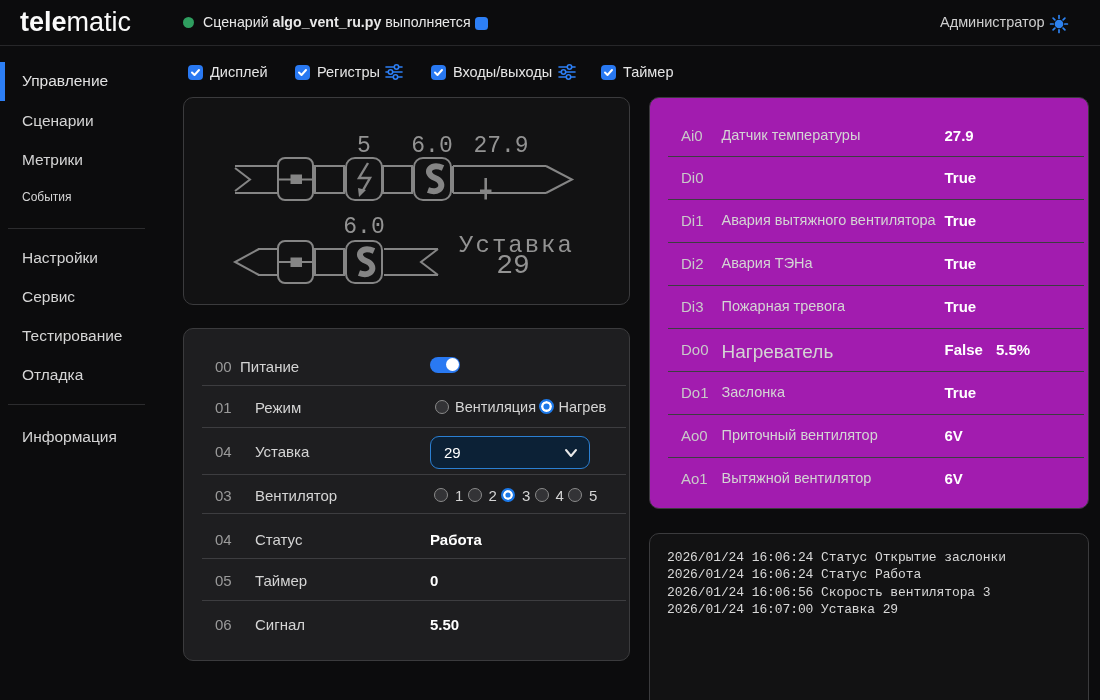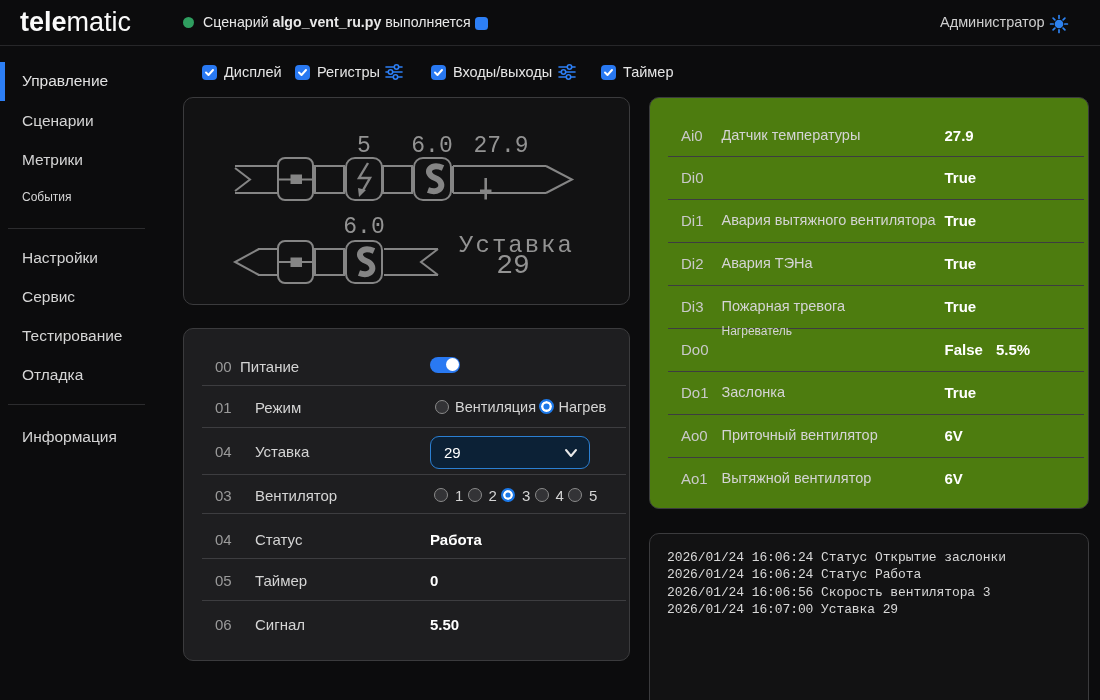--- a/index.html
+++ b/index.html
@@ -54,21 +54,21 @@
   <div class="abs" style="left:22px;top:151px;font-size:15.5px;color:#d5d5d5;">Метрики</div>
   <div class="abs" style="left:22px;top:190px;font-size:12px;color:#d5d5d5;">События</div>
   <div class="hline" style="left:8px;top:228px;width:137px;background:#2c2c2e;"></div>
   <div class="abs" style="left:22px;top:249px;font-size:15.5px;color:#d5d5d5;">Настройки</div>
   <div class="abs" style="left:22px;top:288px;font-size:15.5px;color:#d5d5d5;">Сервис</div>
   <div class="abs" style="left:22px;top:327px;font-size:15.5px;color:#d5d5d5;">Тестирование</div>
   <div class="abs" style="left:22px;top:366px;font-size:15.5px;color:#d5d5d5;">Отладка</div>
   <div class="hline" style="left:8px;top:404px;width:137px;background:#2c2c2e;"></div>
   <div class="abs" style="left:22px;top:428px;font-size:15.5px;color:#d5d5d5;">Информация</div>
 
-  <div class="abs vcenter" style="left:202px;top:64px;height:16px;text-align:center;">
+  <div class="abs vcenter" style="left:188px;top:64px;height:16px;text-align:center;">
     <span class="cb">
         <svg width="11" height="11" viewBox="0 0 11 11">
           <polyline points="2,5.5 4.5,8 9,3" fill="none" stroke="#fff" stroke-width="2" stroke-linecap="round" stroke-linejoin="round"></polyline>
         </svg>
       </span>
     <span class="cblabel" style="margin-left:7px;">Дисплей</span>
   </div>
   <div class="abs vcenter" style="left:295px;top:64px;height:16px;">
     <span class="cb">
         <svg width="11" height="11" viewBox="0 0 11 11">
@@ -227,42 +227,42 @@
     <div class="abs rownum" style="left:31px;top:243.0px;">05</div>
     <div class="abs rowlabel" style="left:71px;top:243.0px;">Таймер</div>
     <div class="abs rowval" style="left:246px;top:243.0px;">0</div>
     <div class="hline" style="left:18px;top:270.5px;width:424px;"></div>
 
     <div class="abs rownum" style="left:31px;top:286.5px;">06</div>
     <div class="abs rowlabel" style="left:71px;top:286.5px;">Сигнал</div>
     <div class="abs rowval" style="left:246px;top:286.5px;">5.50</div>
   </div>
 
-  <div class="panel" style="left:649px;top:97px;width:440px;height:412px;background:#4d7c0f;">
+  <div class="panel" style="left:649px;top:97px;width:440px;height:412px;background:#a21caf;">
     <div class="abs rownum" style="left:31px;top:28.5px;color:#c9c9c9;">Ai0</div>
     <div class="abs rowlabel" style="font-size:14.5px;left:71.5px;top:28.5px;">Датчик температуры</div>
     <div class="abs rowval" style="left:294.5px;top:28.5px;">27.9</div>
     <div class="hline" style="left:18px;top:58.4px;width:416px;"></div>
     <div class="abs rownum" style="left:31px;top:71.4px;color:#c9c9c9;">Di0</div>
     <div class="abs rowval" style="left:294.5px;top:71.4px;">True</div>
     <div class="hline" style="left:18px;top:101.4px;width:416px;"></div>
     <div class="abs rownum" style="left:31px;top:114.3px;color:#c9c9c9;">Di1</div>
     <div class="abs rowlabel" style="font-size:14.5px;left:71.5px;top:114.3px;">Авария вытяжного вентилятора</div>
     <div class="abs rowval" style="left:294.5px;top:114.3px;">True</div>
     <div class="hline" style="left:18px;top:144.2px;width:416px;"></div>
     <div class="abs rownum" style="left:31px;top:157.2px;color:#c9c9c9;">Di2</div>
     <div class="abs rowlabel" style="font-size:14.5px;left:71.5px;top:157.2px;">Авария ТЭНа</div>
     <div class="abs rowval" style="left:294.5px;top:157.2px;">True</div>
     <div class="hline" style="left:18px;top:187.1px;width:416px;"></div>
     <div class="abs rownum" style="left:31px;top:200.1px;color:#c9c9c9;">Di3</div>
     <div class="abs rowlabel" style="font-size:14.5px;left:71.5px;top:200.1px;">Пожарная тревога</div>
     <div class="abs rowval" style="left:294.5px;top:200.1px;">True</div>
     <div class="hline" style="left:18px;top:230.1px;width:416px;"></div>
     <div class="abs rownum" style="left:31px;top:243.0px;color:#c9c9c9;">Do0</div>
-    <div class="abs rowlabel" style="font-size:12px;left:71.5px;top:226px;">Нагреватель</div>
+    <div class="abs rowlabel" style="font-size:19px;left:71.5px;top:243.0px;">Нагреватель</div>
     <div class="abs rowval" style="left:294.5px;top:243.0px;">False</div>
     <div class="abs rowval" style="left:346px;top:243.0px;">5.5%</div>
     <div class="hline" style="left:18px;top:272.9px;width:416px;"></div>
     <div class="abs rownum" style="left:31px;top:285.9px;color:#c9c9c9;">Do1</div>
     <div class="abs rowlabel" style="font-size:14.5px;left:71.5px;top:285.9px;">Заслонка</div>
     <div class="abs rowval" style="left:294.5px;top:285.9px;">True</div>
     <div class="hline" style="left:18px;top:315.9px;width:416px;"></div>
     <div class="abs rownum" style="left:31px;top:328.8px;color:#c9c9c9;">Ao0</div>
     <div class="abs rowlabel" style="font-size:14.5px;left:71.5px;top:328.8px;">Приточный вентилятор</div>
     <div class="abs rowval" style="left:294.5px;top:328.8px;">6V</div>

